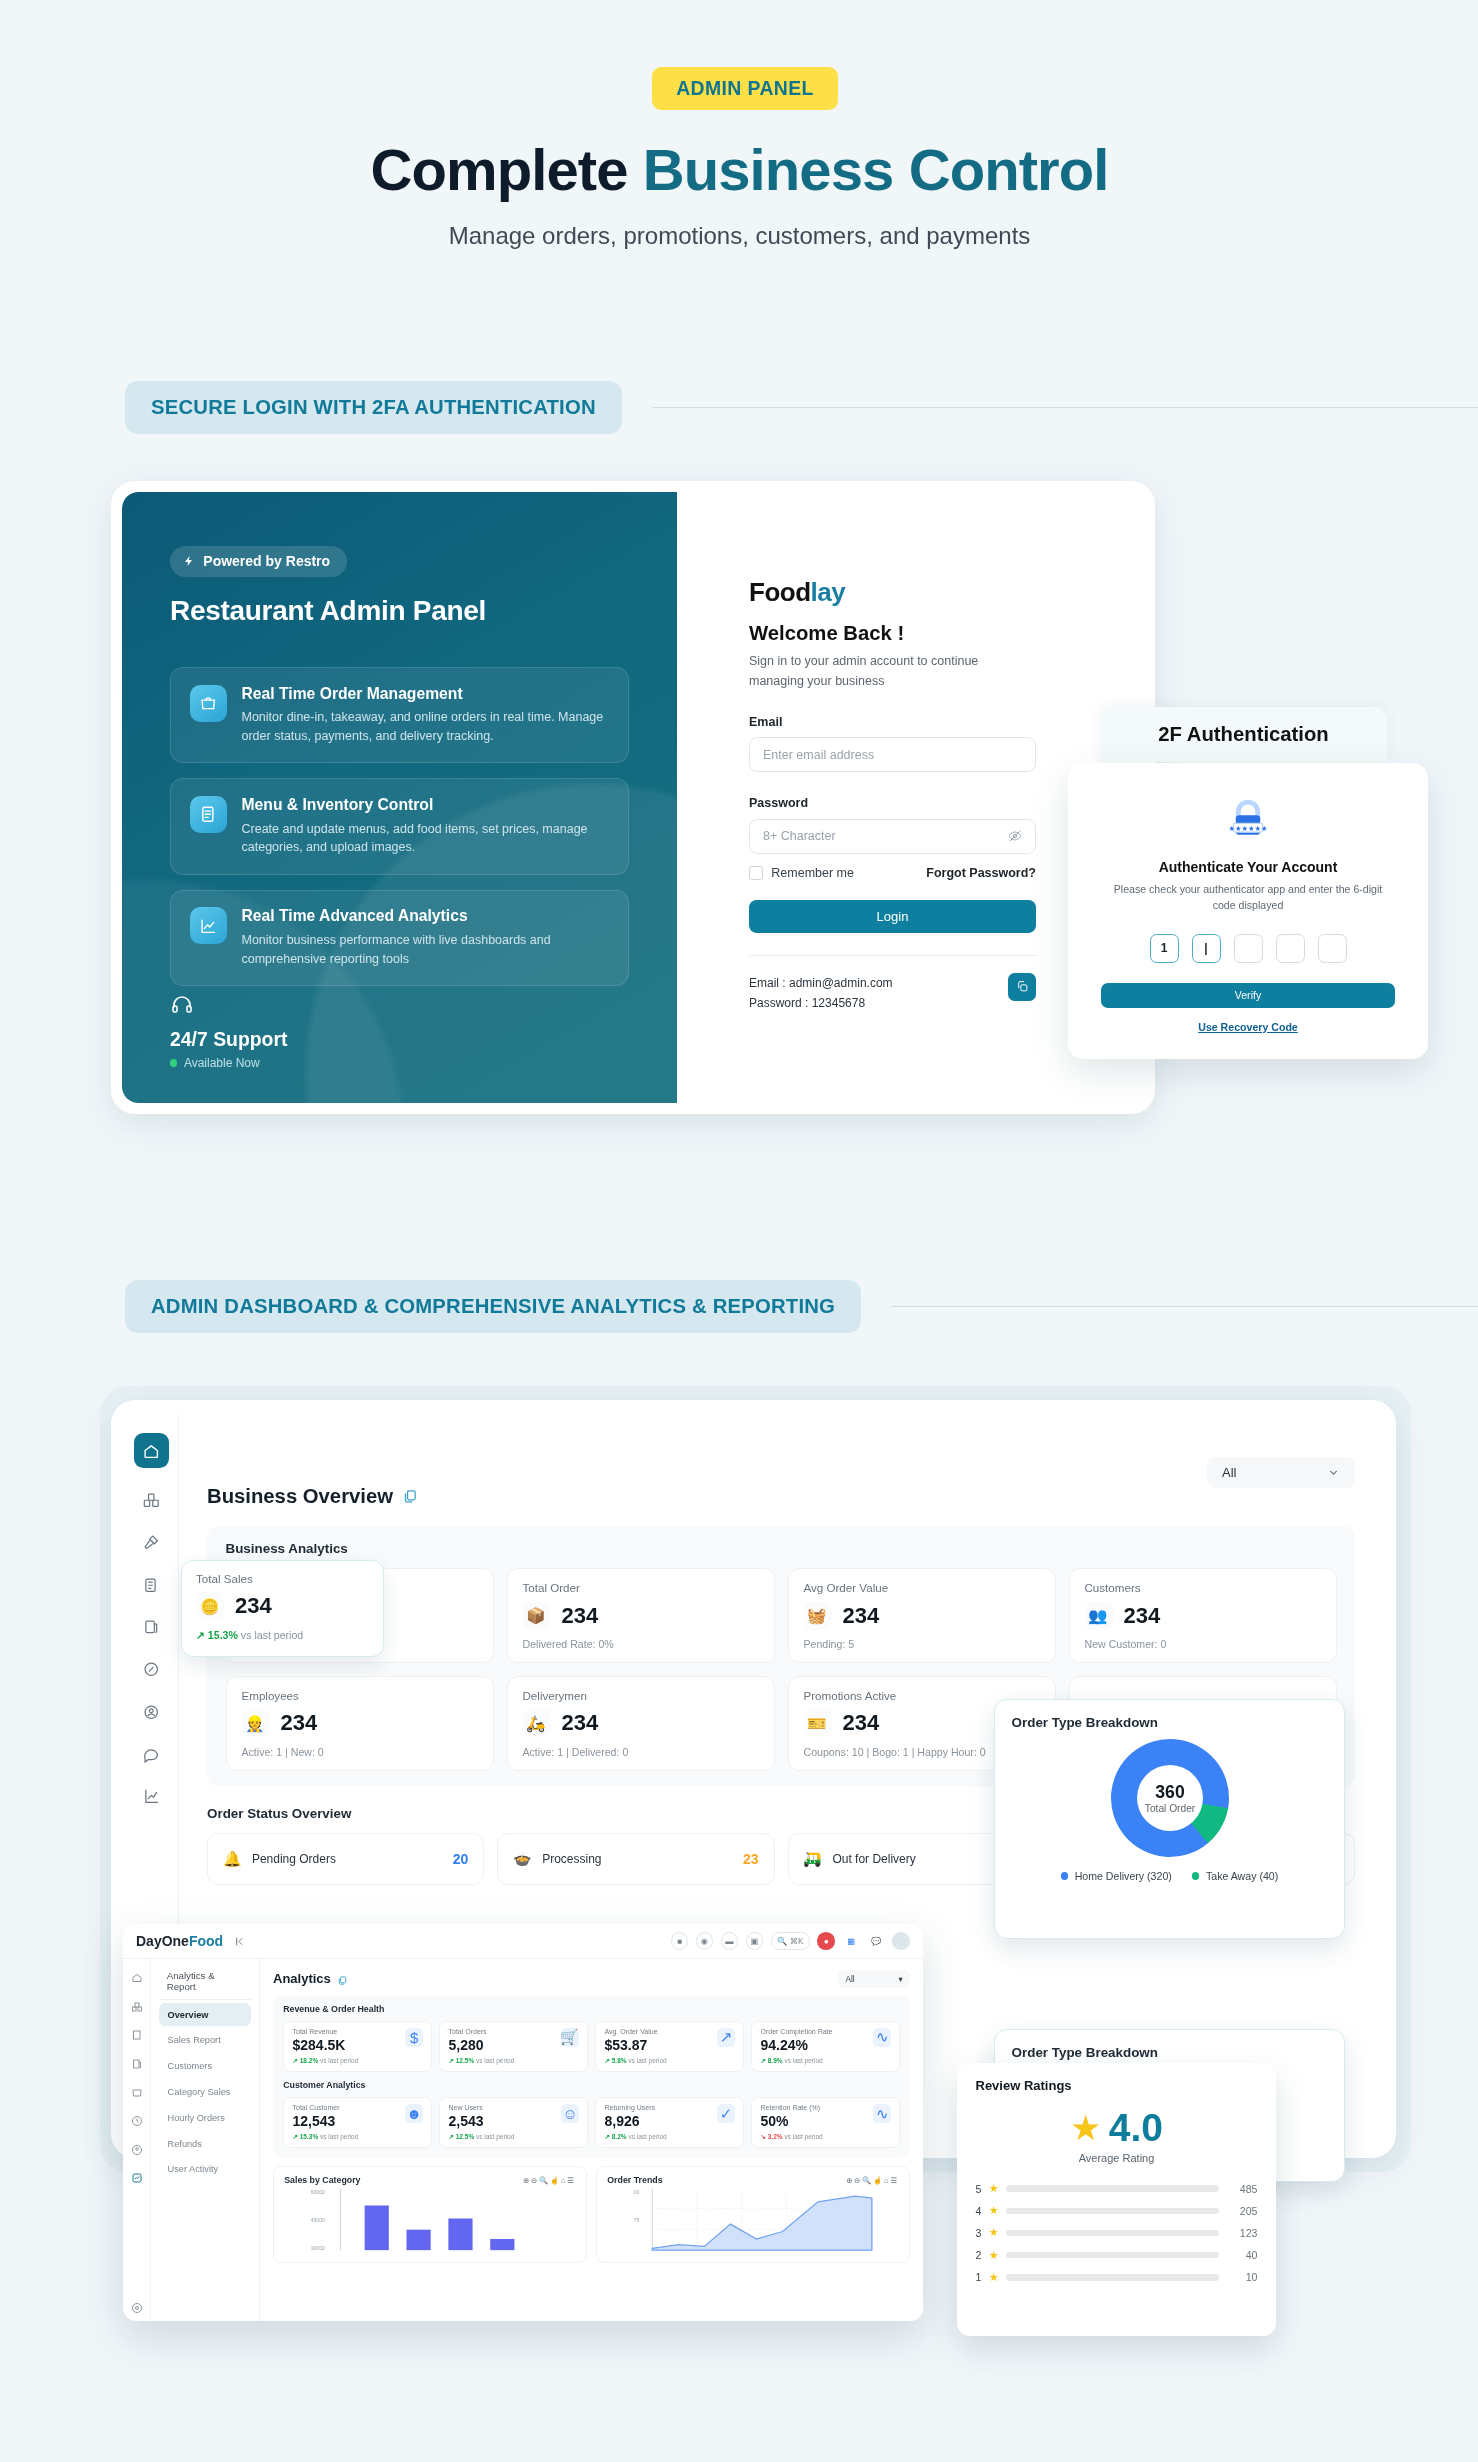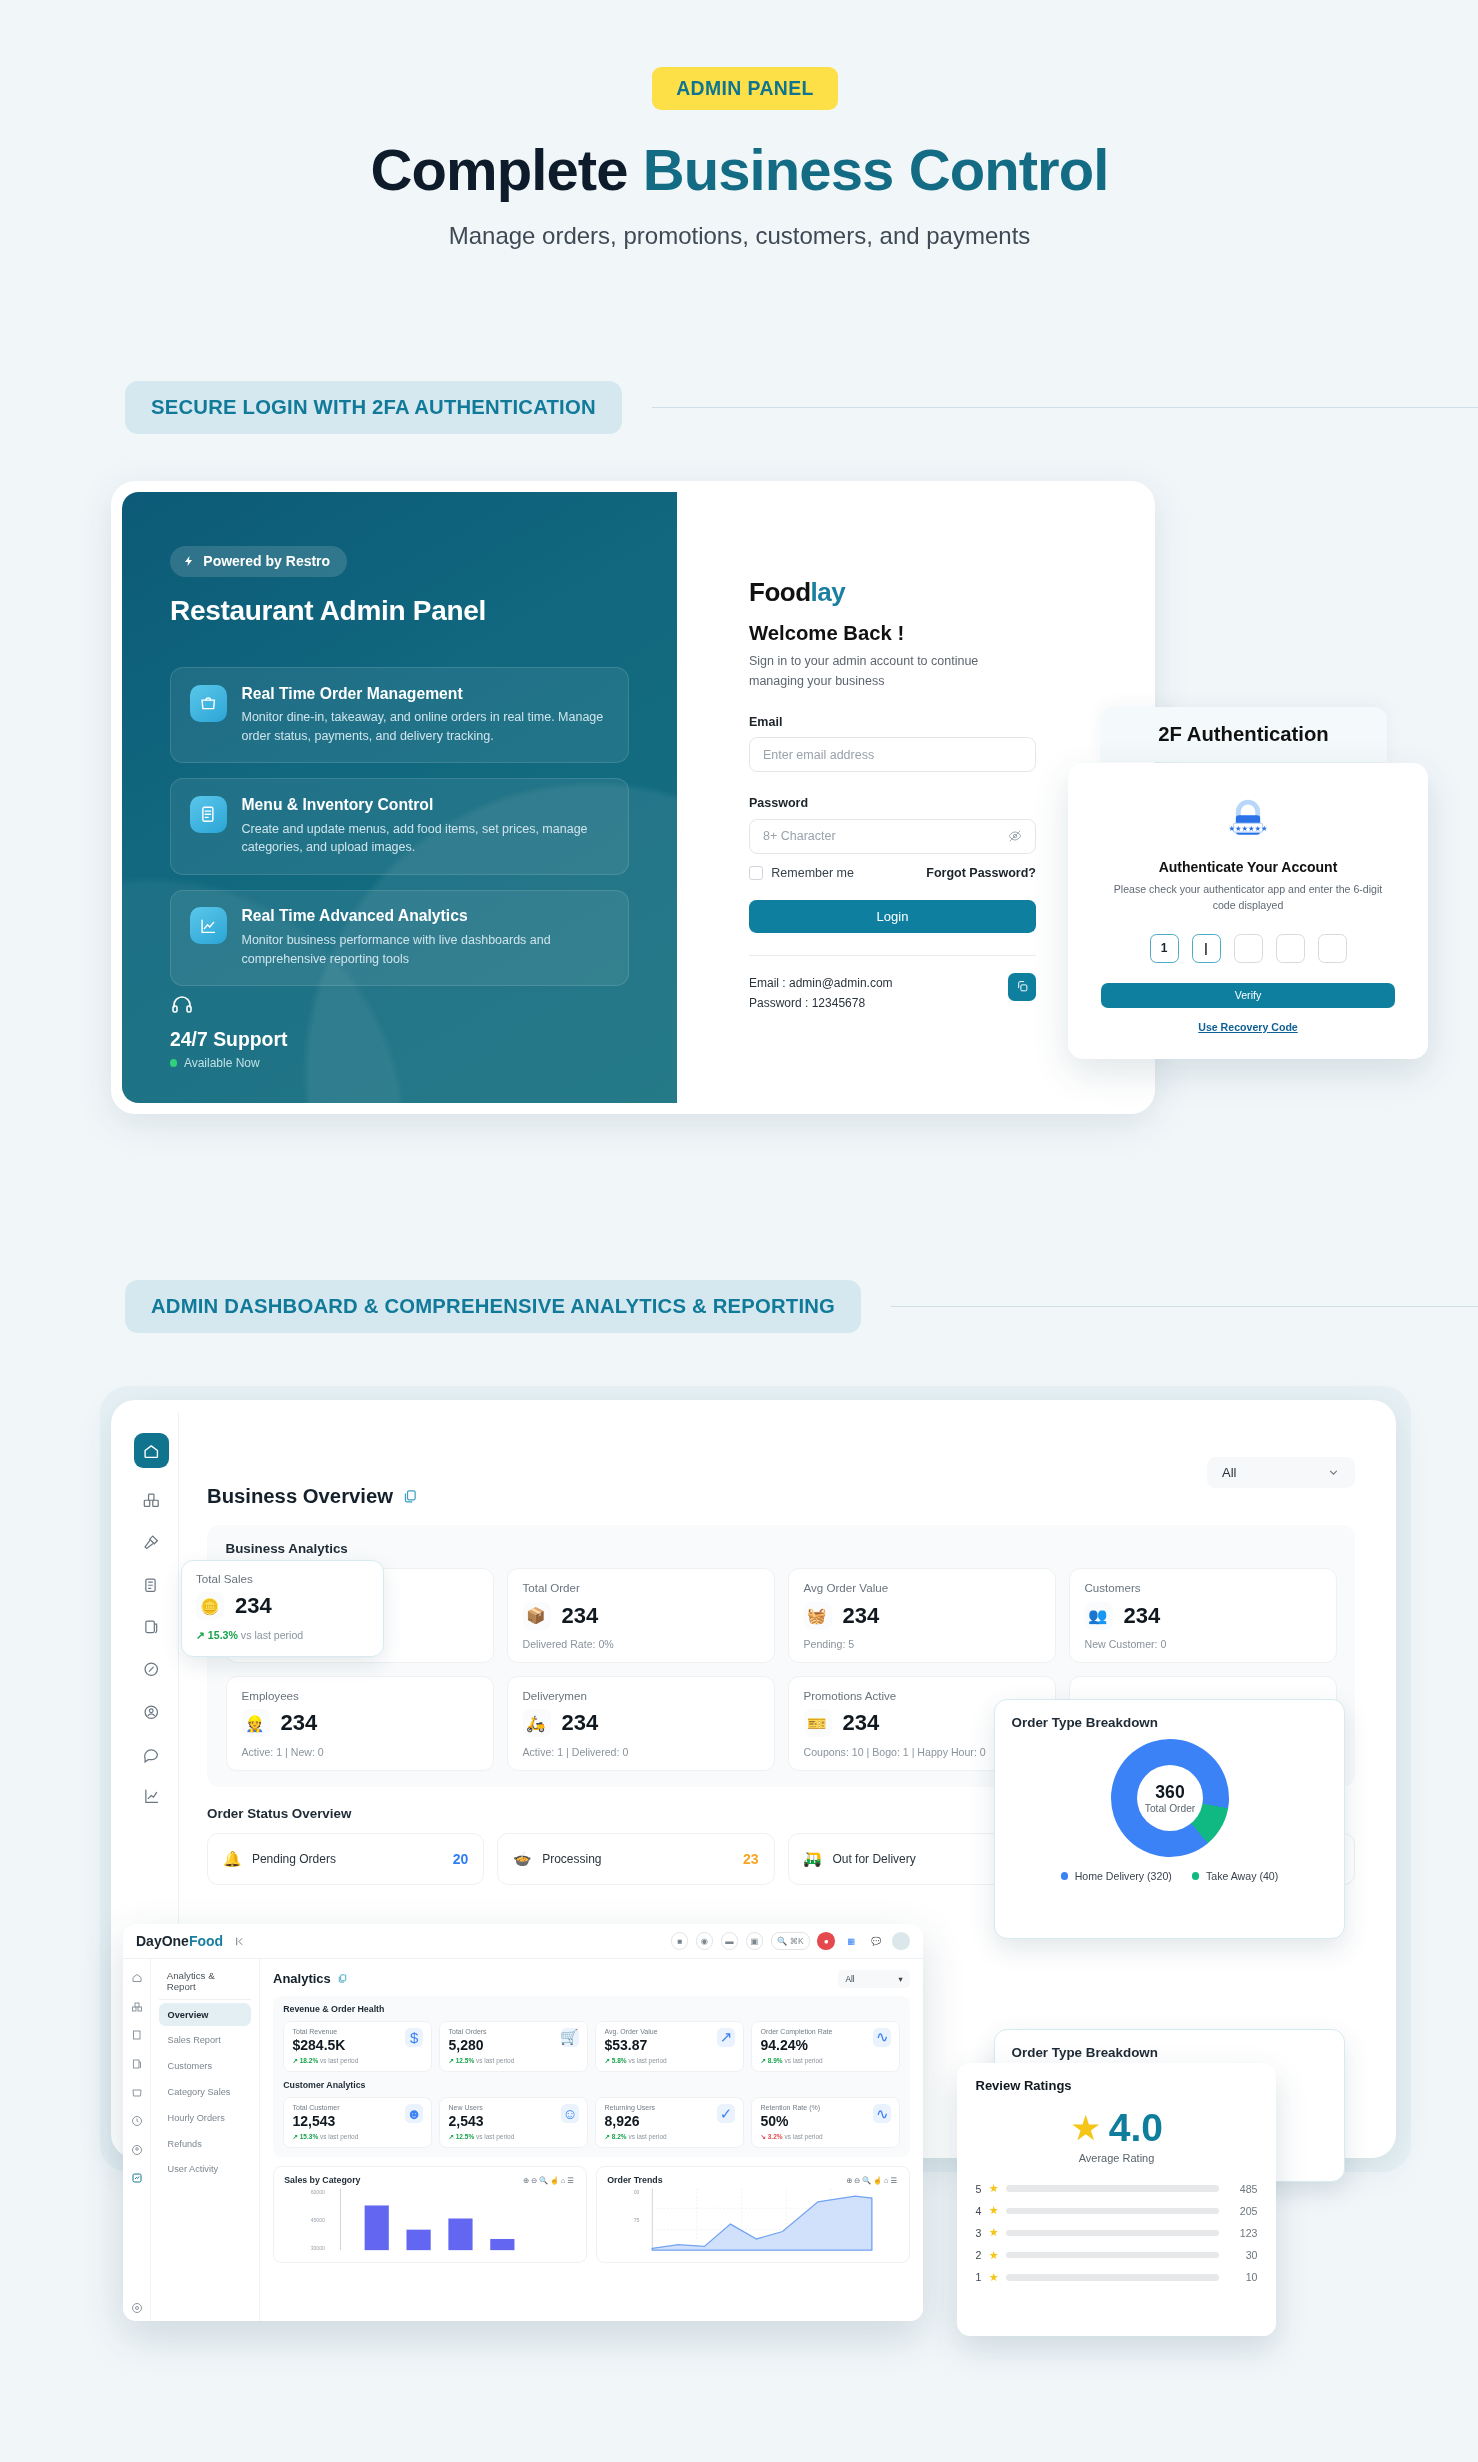--- a/index.html
+++ b/index.html
@@ -304,21 +304,21 @@
   .aw-icons { margin-left: auto; display: flex; align-items: center; gap: 7.4px;}
   .aw-circ { width: 17.6px; height: 17.6px; border-radius: 50%; border: 0.9px solid #dfe4e8; display:flex;align-items:center;justify-content:center; font-size:8.3px; color:#7b858e;}
   .aw-body { flex: 1; display: flex; min-height: 0;}
   .aw-rail { width: 28px; border-right: 0.9px solid #f0f3f5; padding-top: 11px; display:flex; flex-direction:column; align-items:center; gap:16.6px;}
   .aw-rail-ico { width: 12px; height: 12px; color: #8c959e;}
   .aw-nav { width: 109px; border-right: 0.9px solid #f0f3f5; padding: 11px 8.3px;}
   .aw-nav-h { font-size: 9.7px; color: #49535c; padding: 0 7.4px 7.4px 7.4px; border-bottom: 0.9px solid #eef1f3;}
   .aw-nav-item { font-size: 9.2px; color: #7d8790; padding: 6.5px 8.3px; border-radius: 6.5px; margin-top: 2.8px;}
   .aw-nav-item.active { background: #e3eff3; color: #1b2530; font-weight: bold;}
   .aw-content { flex: 1; padding: 11px 13px; background: #fff; overflow: hidden;}
-  .aw-title { font-size: 13px; font-weight: bold; color: #14202b; display:flex; align-items:center; gap:6.5px;}
+  .aw-title { font-size: 13px; font-weight: bold; color: #14202b; display:flex; align-items:flex-end; gap:6.5px;}
   .aw-select { width: 72px; height: 17.6px; background:#f6f8f9; border-radius:5.5px; display:flex; align-items:center; justify-content:space-between; padding:0 7.4px; font-size:8.3px; color:#39434c;}
   .aw-panel { margin-top: 8.3px; background: #f8fafb; border-radius: 8.3px; padding: 8.3px 10.2px;}
   .aw-panel-h { font-size: 8.8px; font-weight: bold; color: #1e2a35; margin-bottom: 6.5px;}
   .aw-kpi-grid { display: grid; grid-template-columns: repeat(4,1fr); gap: 7.4px;}
   .aw-kpi { background:#fff; border:0.9px solid #eef1f3; border-radius: 7.4px; padding: 6.5px 8.3px; position: relative;}
   .aw-kpi-lab { font-size: 7px; color: #737d86;}
   .aw-kpi-val { font-size: 14px; font-weight: bold; color: #101820; margin-top: 1.8px;}
   .aw-kpi-delta { font-size: 6.5px; margin-top: 3.7px; color:#8b949c;}
   .up { color: #16a34a; font-weight: bold;}
   .down { color: #e5484d; font-weight: bold;}
@@ -945,21 +945,21 @@
     <div class="rv-row">
       <span>3</span>
       <span class="rv-star">★</span>
       <span class="rv-track"><span class="rv-fill" style="width:36%"></span></span>
       <span class="rv-count">123</span>
     </div>
     <div class="rv-row">
       <span>2</span>
       <span class="rv-star">★</span>
       <span class="rv-track"><span class="rv-fill" style="width:21%"></span></span>
-      <span class="rv-count">30</span>
+      <span class="rv-count">40</span>
     </div>
     <div class="rv-row">
       <span>1</span>
       <span class="rv-star">★</span>
       <span class="rv-track"><span class="rv-fill" style="width:5%"></span></span>
       <span class="rv-count">10</span>
     </div>
   </div>
 </div>
 

